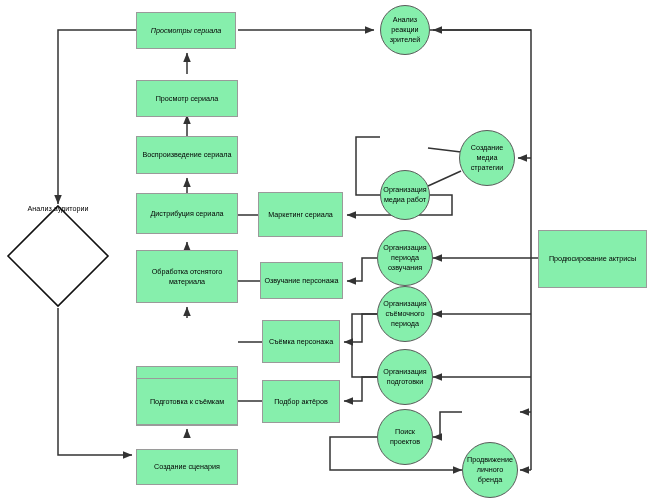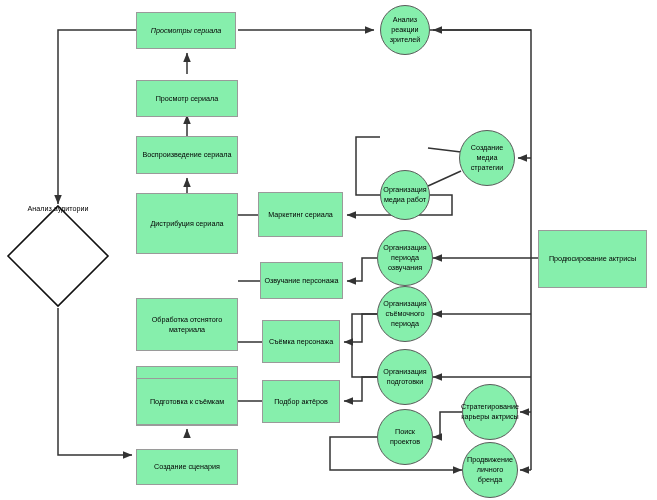--- a/index.html
+++ b/index.html
@@ -102,24 +102,24 @@
 
   <div class="node rect" style="left:136px;top:12px;width:100px;height:37px;font-style:italic;">
       <span>Просмотры сериала</span>
     </div>
   <div class="node rect" style="left:136px;top:80px;width:102px;height:37px;">
       <span>Просмотр сериала</span>
     </div>
   <div class="node rect" style="left:136px;top:136px;width:102px;height:38px;">
       <span>Воспроизведение сериала</span>
     </div>
-  <div class="node rect" style="left:136px;top:193px;width:102px;height:61px;">
+  <div class="node rect" style="left:136px;top:193px;width:102px;height:41px;">
       <span class="spellred">Дистрибуция сериала</span>
     </div>
-  <div class="node rect" style="left:136px;top:250px;width:102px;height:53px;margin-top:48px;">
+  <div class="node rect" style="left:136px;top:250px;width:102px;height:53px;">
       <span>Обработка отснятого материала</span>
     </div>
   <div class="node rect" style="left:136px;top:318px;width:102px;height:60px;margin-top:48px;">
       <span>Съёмки сериала</span>
     </div>
   <div class="node rect" style="left:136px;top:378px;width:102px;height:47px;">
       <span>Подготовка к съёмкам</span>
     </div>
   <div class="node rect" style="left:136px;top:437px;width:102px;height:36px;margin-top:12px;">
       <span>Создание сценария</span>
@@ -162,20 +162,17 @@
     </div>
   <div class="node circle" style="left:377px;top:286px;width:56px;height:56px;">
       <span>Организация съёмочного периода</span>
     </div>
   <div class="node circle" style="left:377px;top:349px;width:56px;height:56px;">
       <span>Организация подготовки</span>
     </div>
   <div class="node circle" style="left:377px;top:409px;width:56px;height:56px;">
       <span>Поиск проектов</span>
     </div>
-  <div class="node circle" style="left:462px;top:384px;width:56px;height:56px;">
-      <span class="spellred">Стратегирование карьеры актрисы</span>
-    </div>
   <div class="node circle" style="left:462px;top:442px;width:56px;height:56px;">
       <span>Продвижение личного бренда</span>
     </div>
 
 </div>
 
 </body></html>

